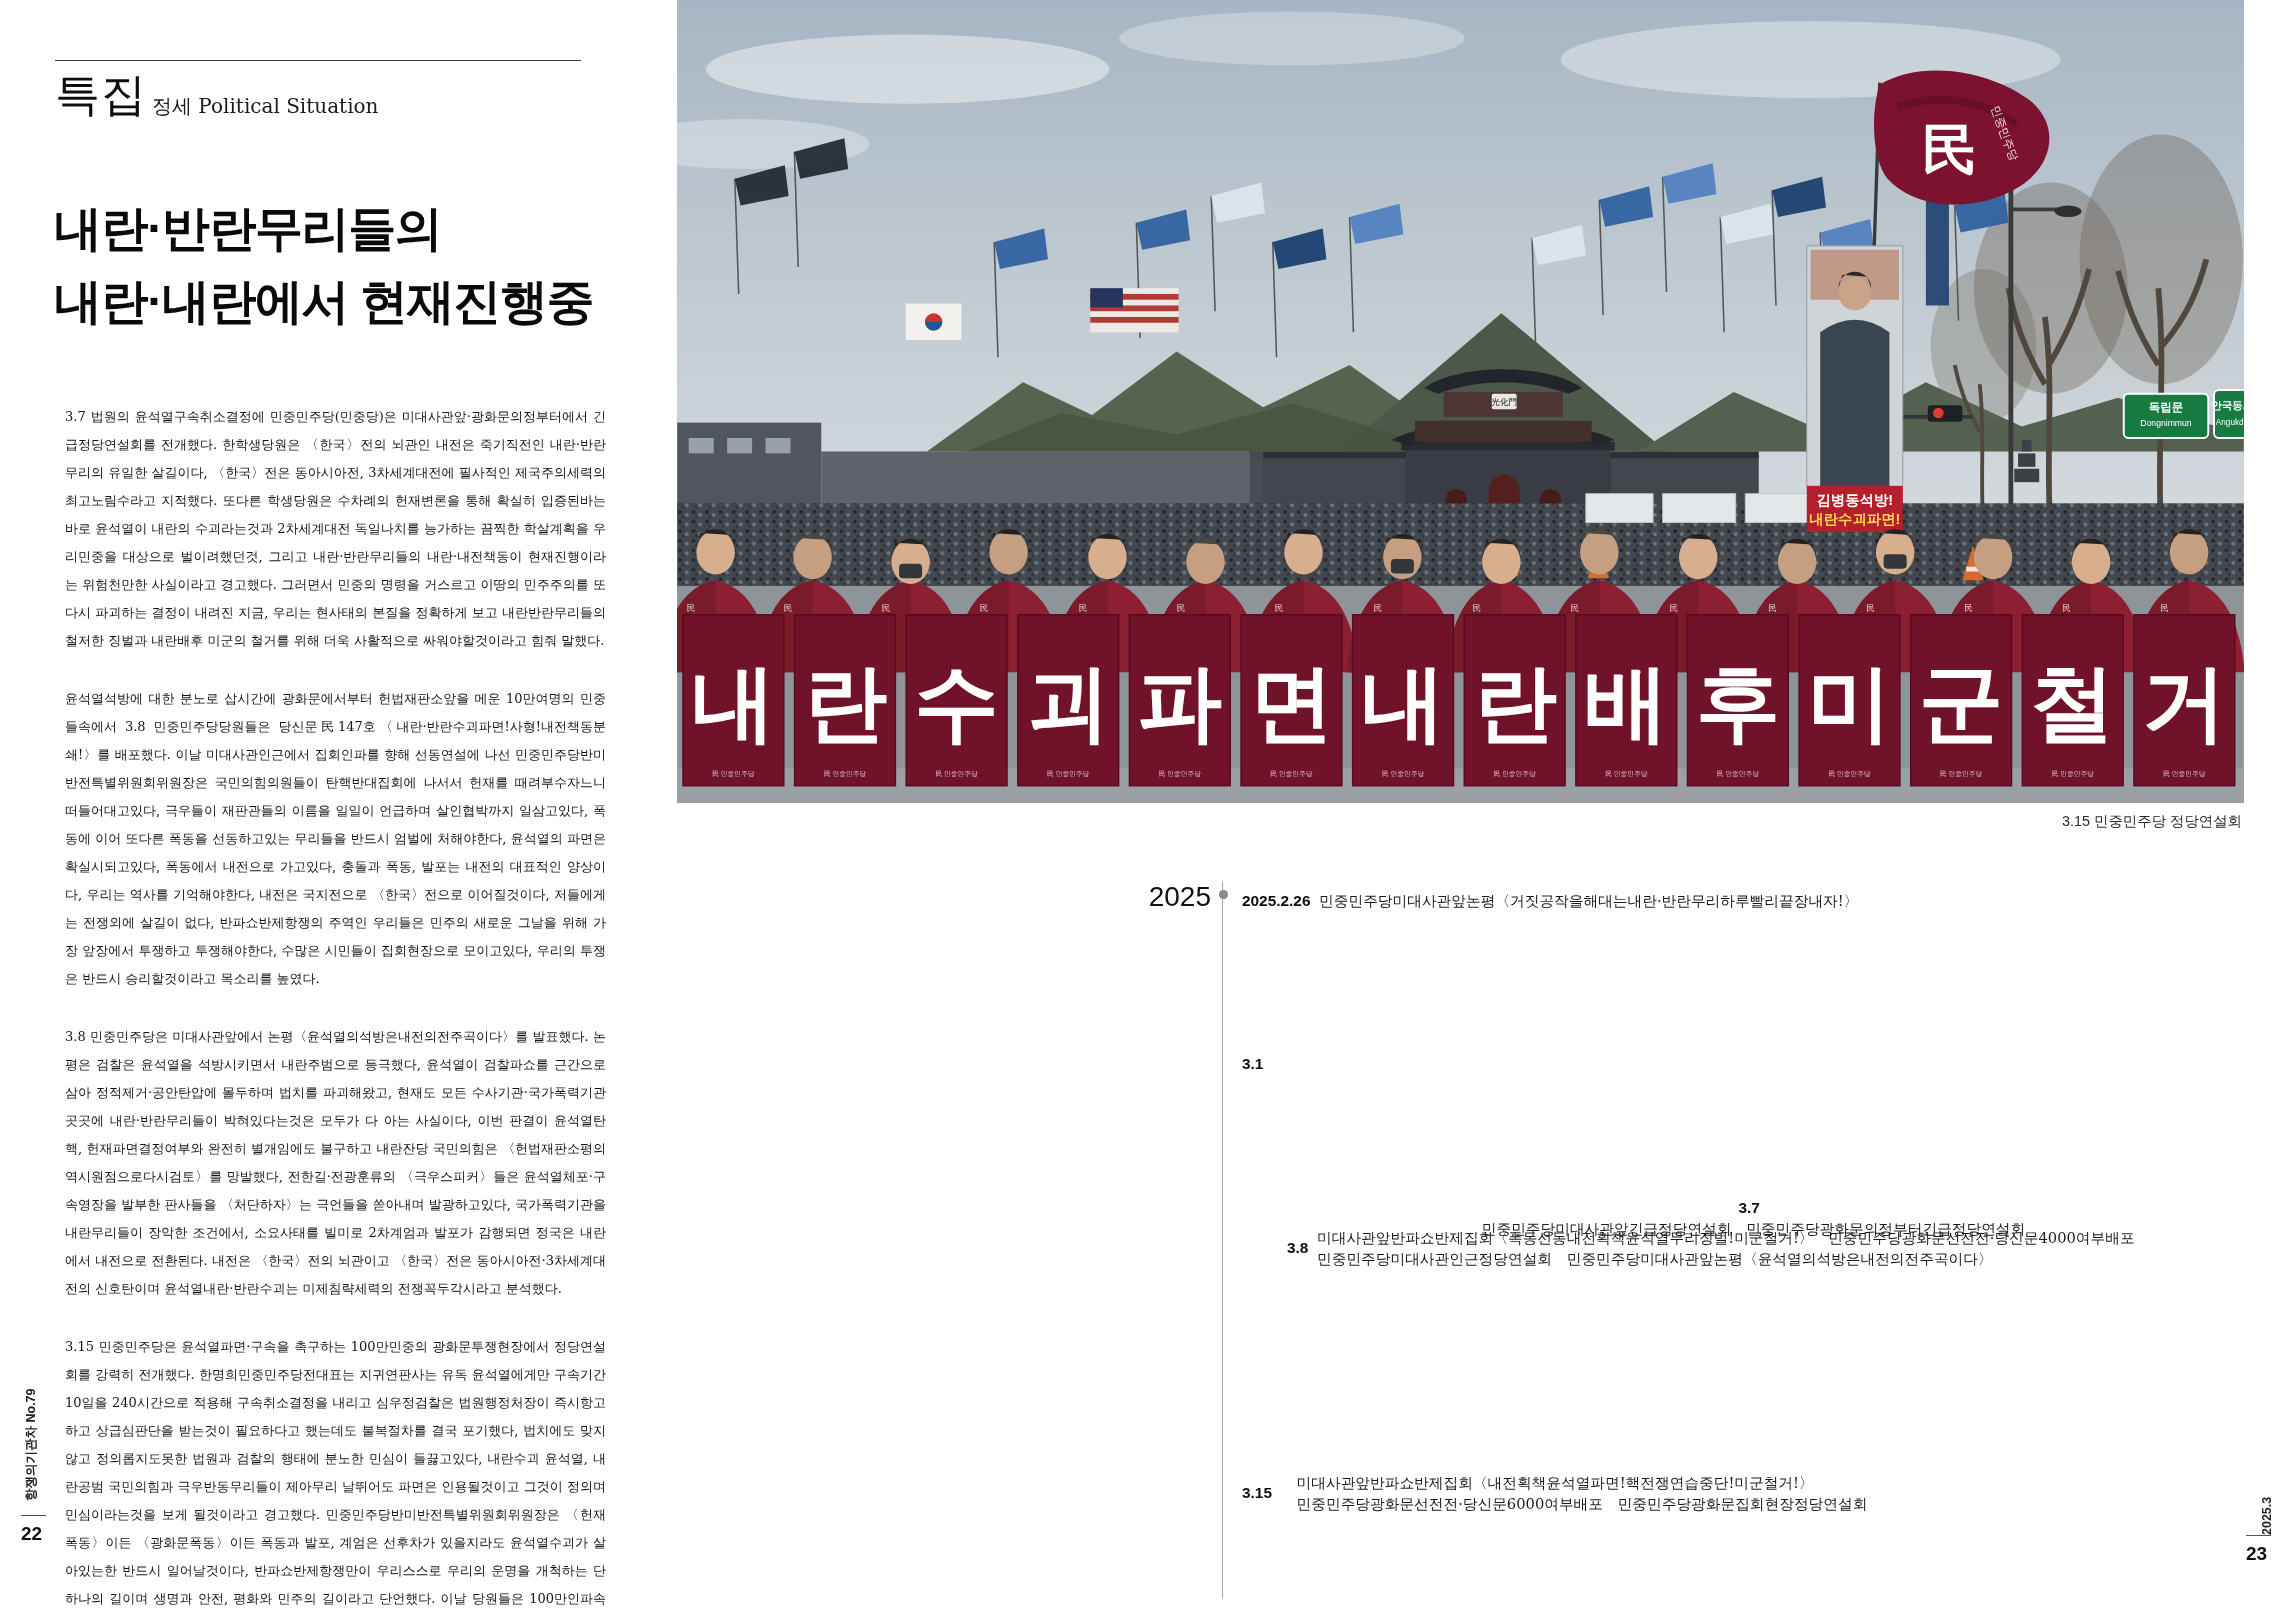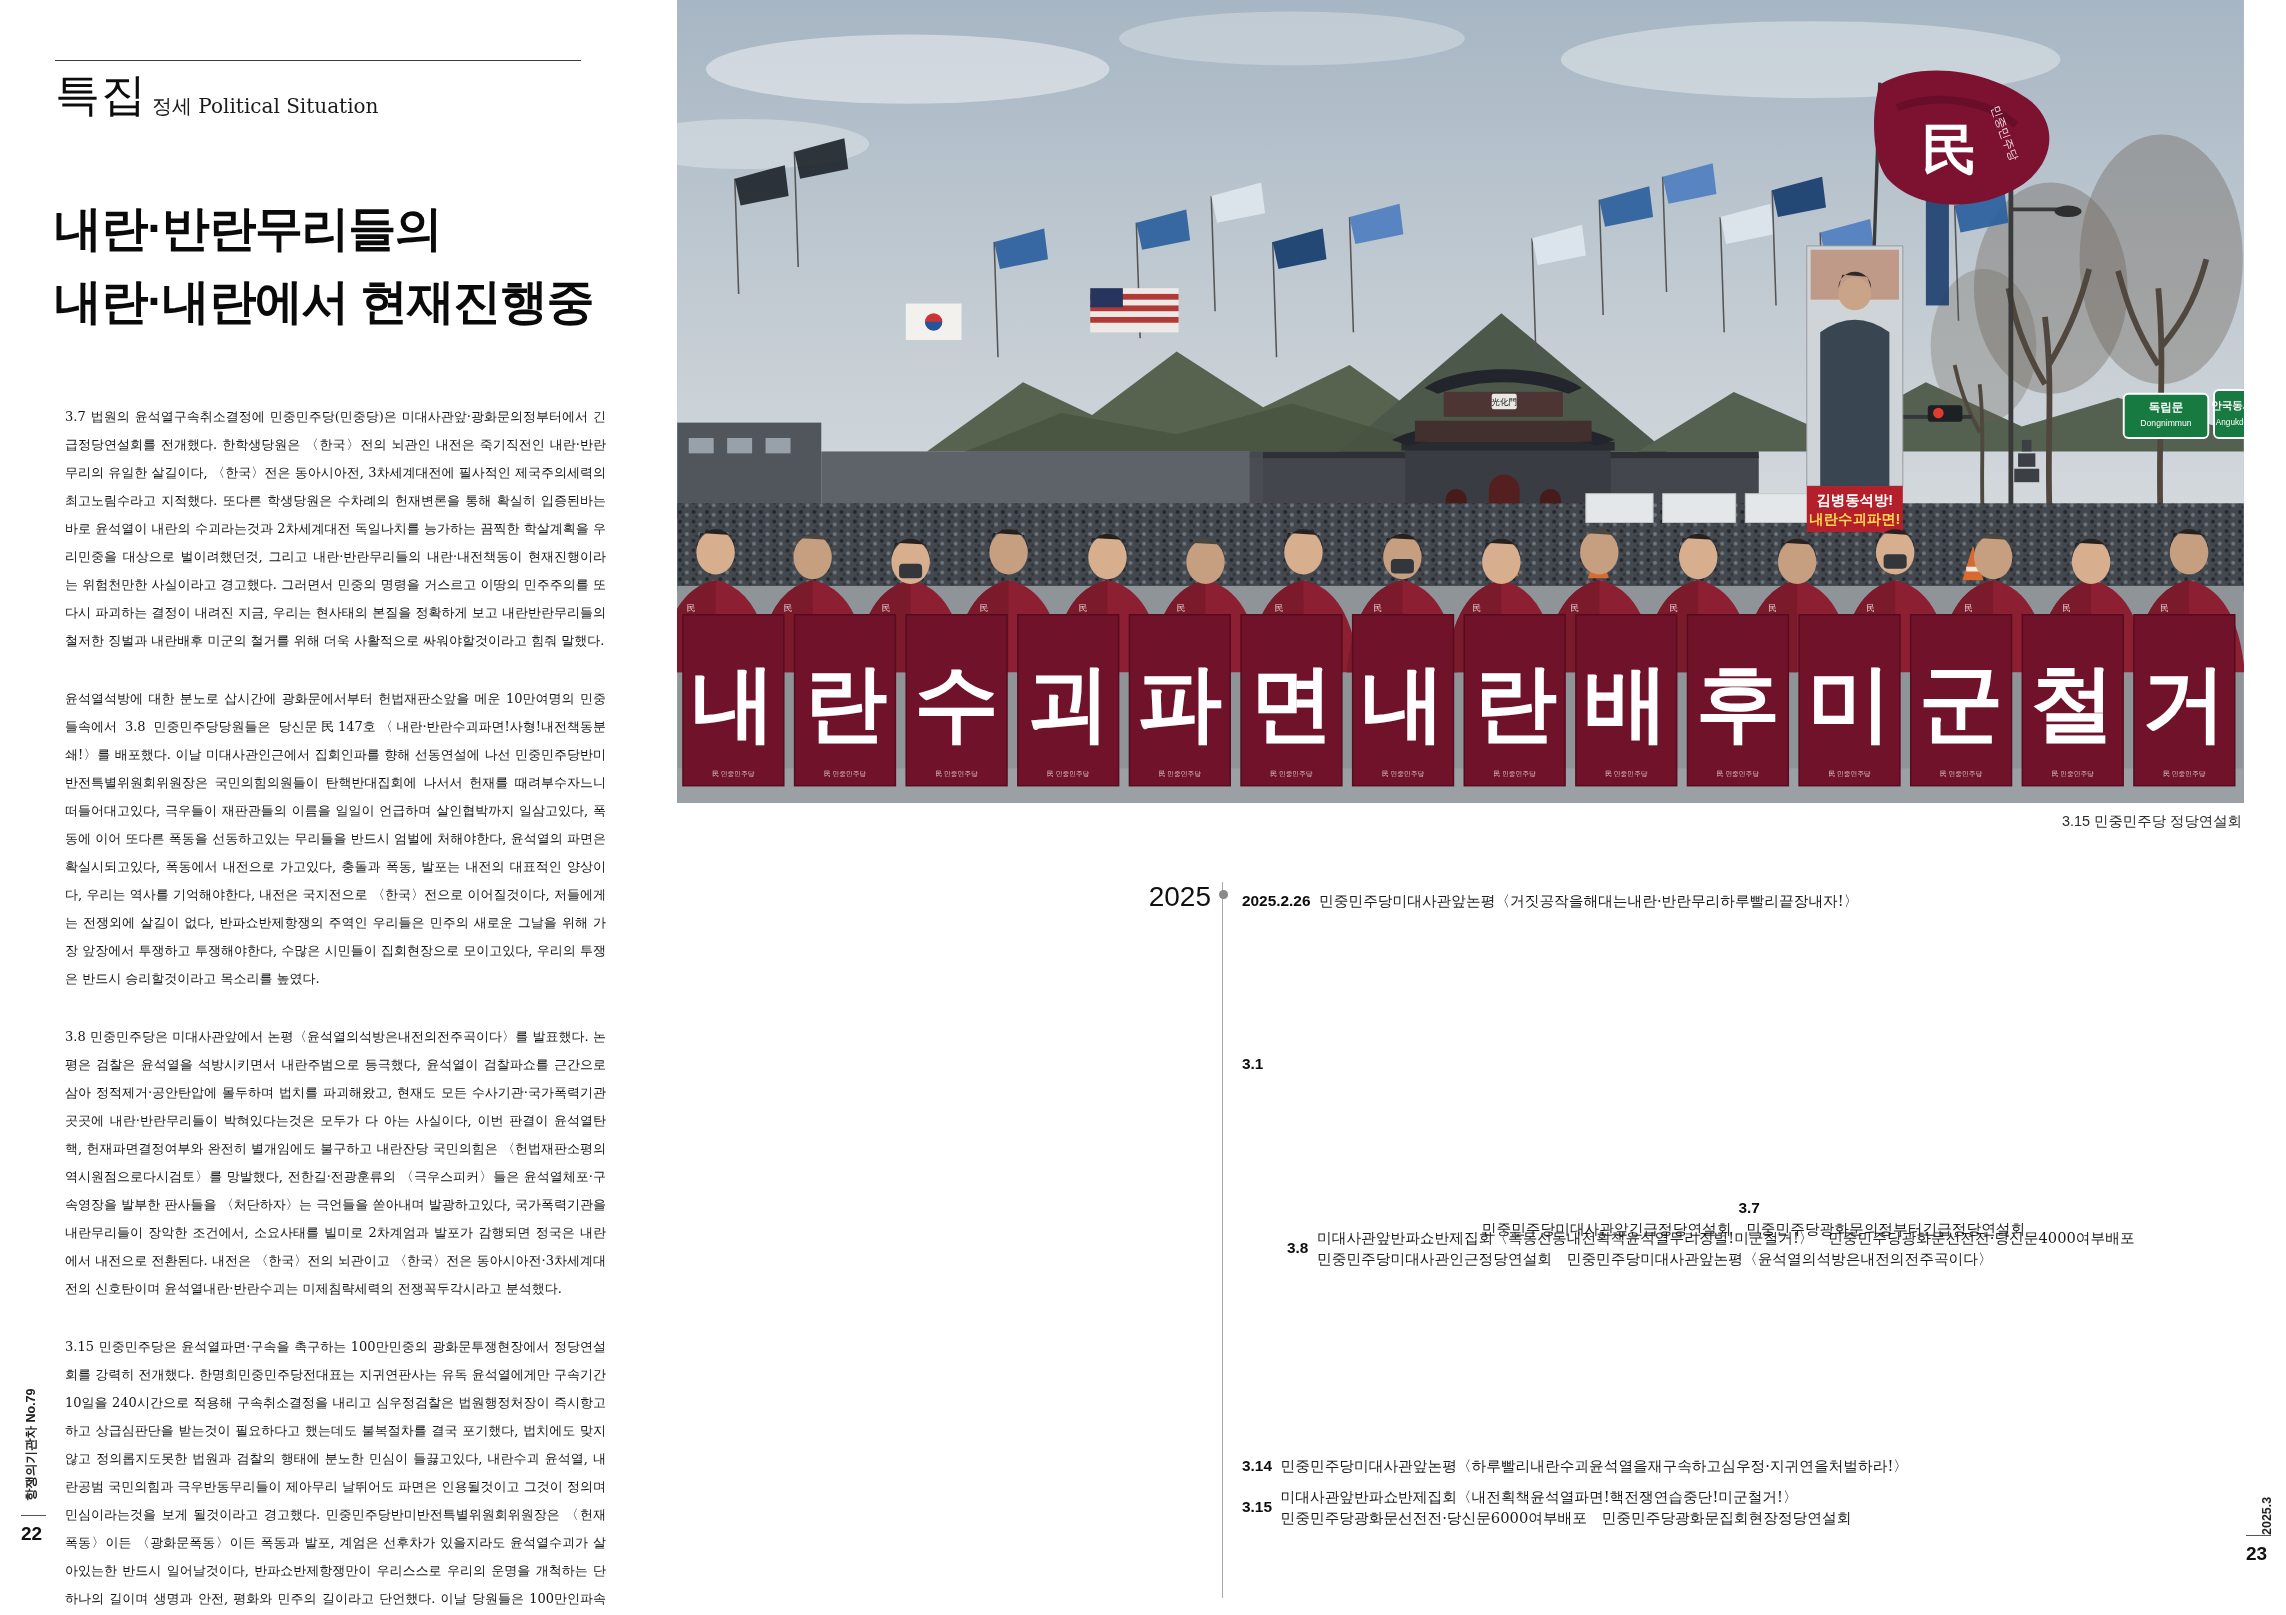--- a/index.html
+++ b/index.html
@@ -441,25 +441,21 @@
       <span class="tl-date">3.1</span>
     </div>
     <div class="tl-entry" style="top: 329px; flex-direction: column;">
       <span class="tl-date">3.7</span>
       <div class="tl-lines">민중민주당미대사관앞긴급정당연설회  민중민주당광화문의정부터긴급정당연설회</div>
     </div>
     <div class="tl-entry" style="top: 359px; margin-left: 45px;">
       <span class="tl-date">3.8</span>
       <div class="tl-lines">미대사관앞반파쇼반제집회〈폭동선동내전획책윤석열무리징벌!미군철거!〉  민중민주당광화문선전전·당신문4000여부배포<br>민중민주당미대사관인근정당연설회  민중민주당미대사관앞논평〈윤석열의석방은내전의전주곡이다〉</div>
     </div>
-    <div class="tl-entry" style="top: 587px;">
-      <span class="tl-date">3.14</span>
-      <div class="tl-lines">민중민주당미대사관앞논평〈하루빨리내란수괴윤석열을재구속하고심우정·지귀연을처벌하라!〉</div>
-    </div>
-    <div class="tl-entry" style="top: 618px;">
+    <div class="tl-entry" style="top: 604px; gap: 16px;">
       <span class="tl-date">3.15</span>
       <div class="tl-lines">미대사관앞반파쇼반제집회〈내전획책윤석열파면!핵전쟁연습중단!미군철거!〉<br>민중민주당광화문선전전·당신문6000여부배포  민중민주당광화문집회현장정당연설회</div>
     </div>
   </div>
 
 <div class="abs vert-label" style="left:2260px;top:1535px;">2025.3</div>
 <div class="abs pageno-rule" style="left:2246px;top:1535px;"></div>
 <div class="abs pageno" style="left:2246px;top:1543px;">23</div>
 
 

